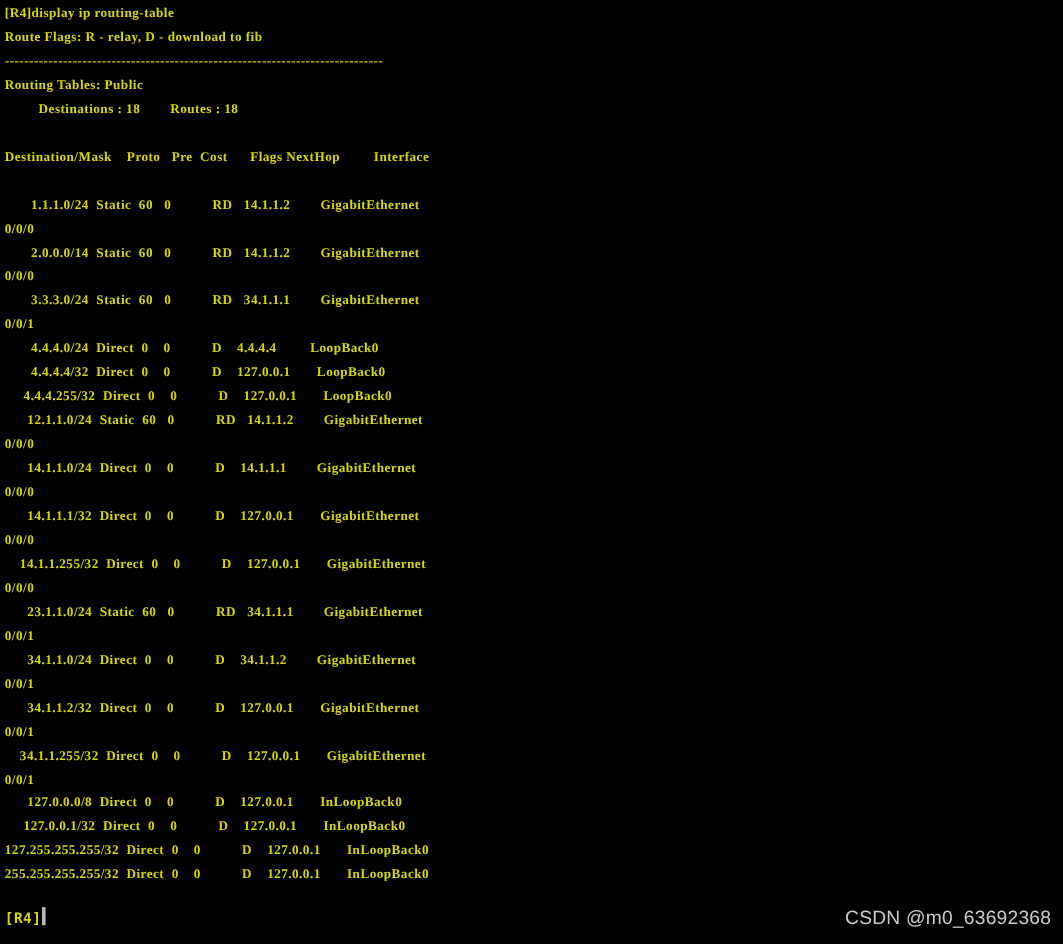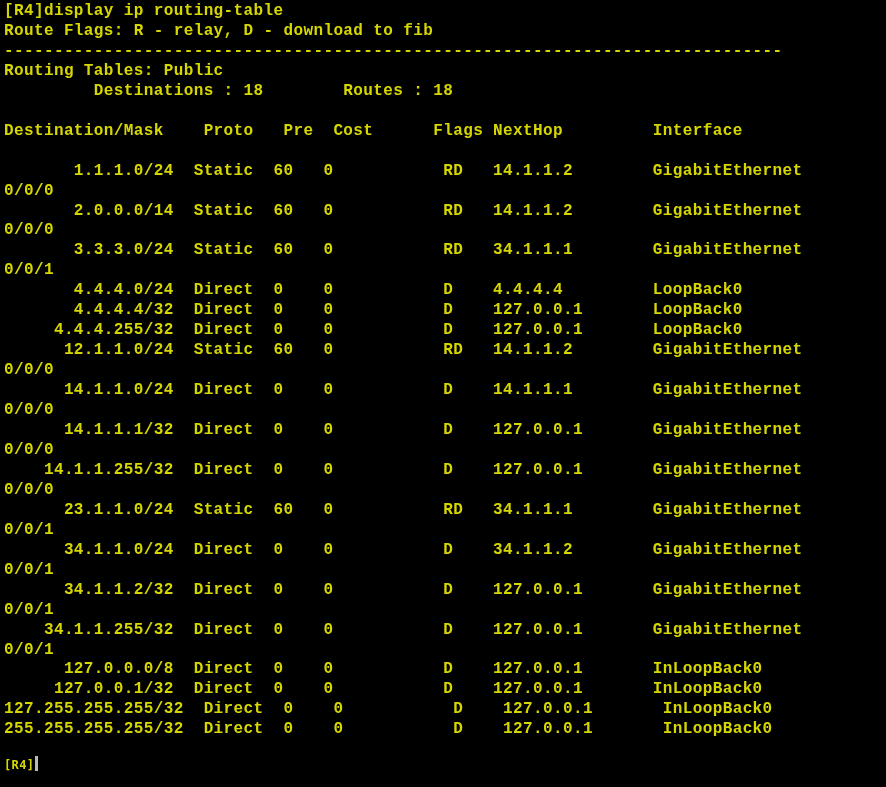--- a/index.html
+++ b/index.html
@@ -19,22 +19,22 @@
     width: 886px;
     height: 787px;
     background: #000000;
     padding: 2px 0 0 4px;
     box-sizing: border-box;
   }
 
   pre.term-text {
     margin: 0;
     padding: 0;
-    font-family: Liberation Mono, monospace;
-    font-size: 16px;
+    font-family: Liberation Serif, serif;
+    font-size: 11px;
     line-height: 19.95px;
     letter-spacing: 0.38px;
     color: #d7d700;
     white-space: pre;
     font-weight: 600;
   }
 
   .prompt-line {
     position: absolute;
     left: 4px;
@@ -107,14 +107,15 @@
     34.1.1.255/32  Direct  0    0           D    127.0.0.1       GigabitEthernet
 0/0/1
       127.0.0.0/8  Direct  0    0           D    127.0.0.1       InLoopBack0
      127.0.0.1/32  Direct  0    0           D    127.0.0.1       InLoopBack0
 127.255.255.255/32  Direct  0    0           D    127.0.0.1       InLoopBack0
 255.255.255.255/32  Direct  0    0           D    127.0.0.1       InLoopBack0
 </pre>
 
   <div class="prompt-line"><span>[R4]</span><span class="cursor-block"></span></div>
 
+  <div class="watermark">CSDN @m0_63692368</div>
 
 </div>
 
 </body></html>

